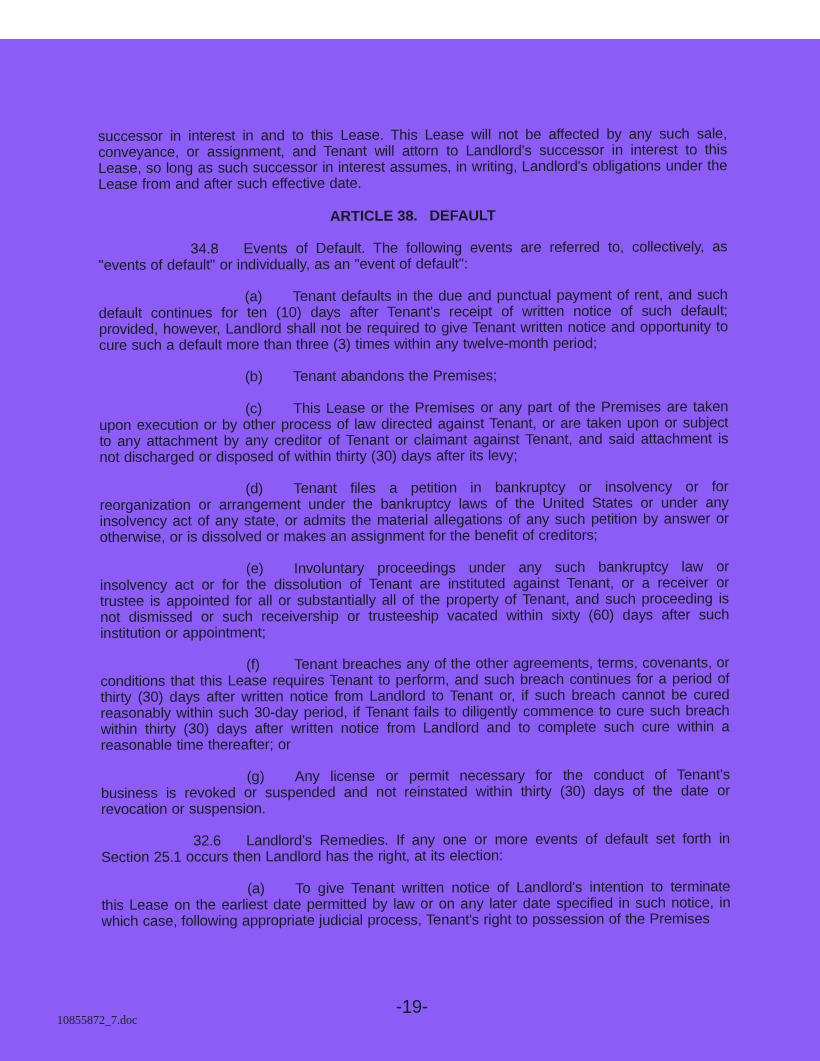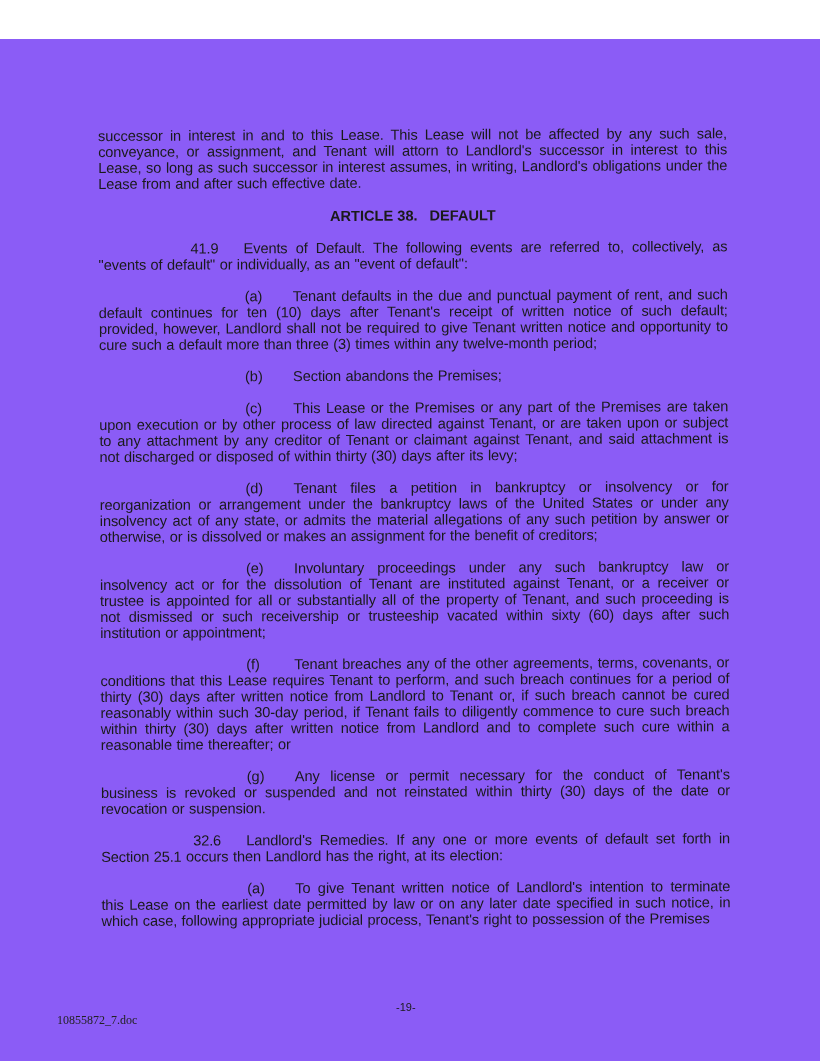--- a/index.html
+++ b/index.html
@@ -56,22 +56,22 @@
       display: inline-block;
       margin-left: 146px;
       width: 48px;
     }
     .u { text-underline-offset: 2px; }
     .pagenum {
       position: absolute;
       left: 396px;
       top: 960px;
       width: 30px;
-      text-align: left;
-      font-size: 11px;
+      text-align: right;
+      font-size: 18px;
     }
     .docid {
       position: absolute;
       left: 57px;
       top: 976px;
       font-family: "Liberation Serif", serif;
       font-size: 12px;
       line-height: 10px;
       color: #222;
     }
@@ -83,29 +83,29 @@
 
   <div class="body-col">
 
     <p>successor in interest in and to this Lease. This Lease will not be affected by any such sale, conveyance, or assignment, and Tenant will attorn to Landlord's successor in interest to this Lease, so long as such successor in interest assumes, in writing, Landlord's obligations under the Lease from and after such effective date.</p>
 
     <div class="heading">
       <span>ARTICLE 38.</span><span class="gap"></span><span>DEFAULT</span>
     </div>
 
     <p>
-      <span class="sec-num">41.9</span><span class="u">Events of Default</span><span>.  The following events are referred to, collectively, as "events of default" or individually, as an "event of default":</span>
+      <span class="sec-num">34.8</span><span class="u">Events of Default</span><span>.  The following events are referred to, collectively, as "events of default" or individually, as an "event of default":</span>
     </p>
 
     <p>
       <span class="item-lab">(a)</span><span>Tenant defaults in the due and punctual payment of rent, and such default continues for ten (10) days after Tenant's receipt of written notice of such default; provided, however, Landlord shall not be required to give Tenant written notice and opportunity to cure such a default more than three (3) times within any twelve-month period;</span>
     </p>
 
     <p>
-      <span class="item-lab">(b)</span><span>Section abandons the Premises;</span>
+      <span class="item-lab">(b)</span><span>Tenant abandons the Premises;</span>
     </p>
 
     <p>
       <span class="item-lab">(c)</span><span>This Lease or the Premises or any part of the Premises are taken upon execution or by other process of law directed against Tenant, or are taken upon or subject to any attachment by any creditor of Tenant or claimant against Tenant, and said attachment is not discharged or disposed of within thirty (30) days after its levy;</span>
     </p>
 
     <p>
       <span class="item-lab">(d)</span><span>Tenant files a petition in bankruptcy or insolvency or for reorganization or arrangement under the bankruptcy laws of the United States or under any insolvency act of any state, or admits the material allegations of any such petition by answer or otherwise, or is dissolved or makes an assignment for the benefit of creditors;</span>
     </p>
 

